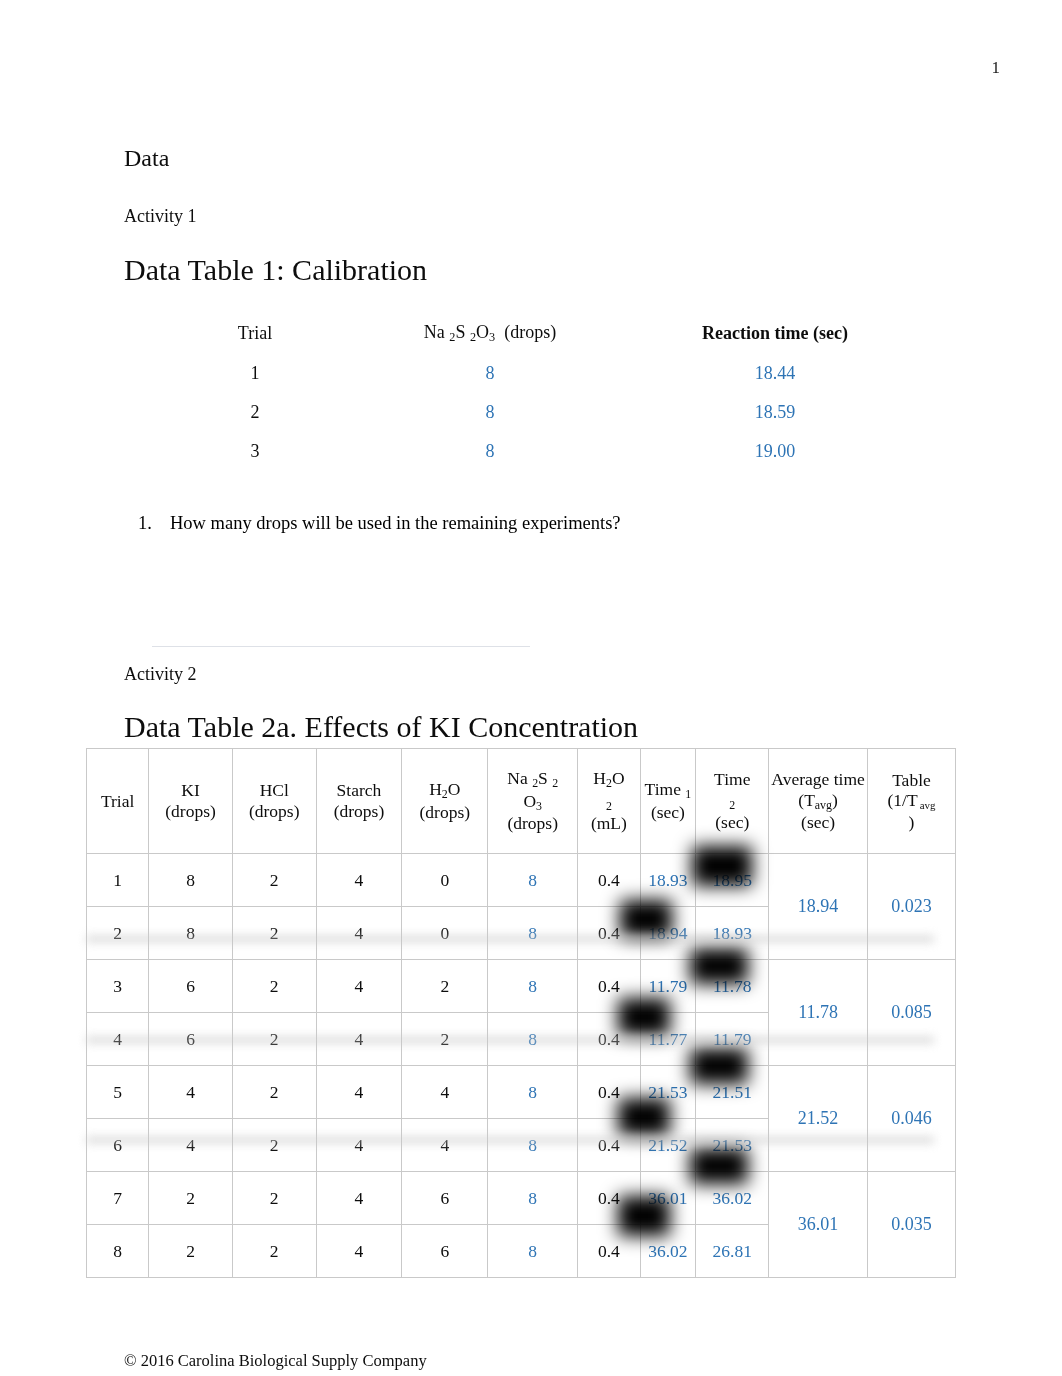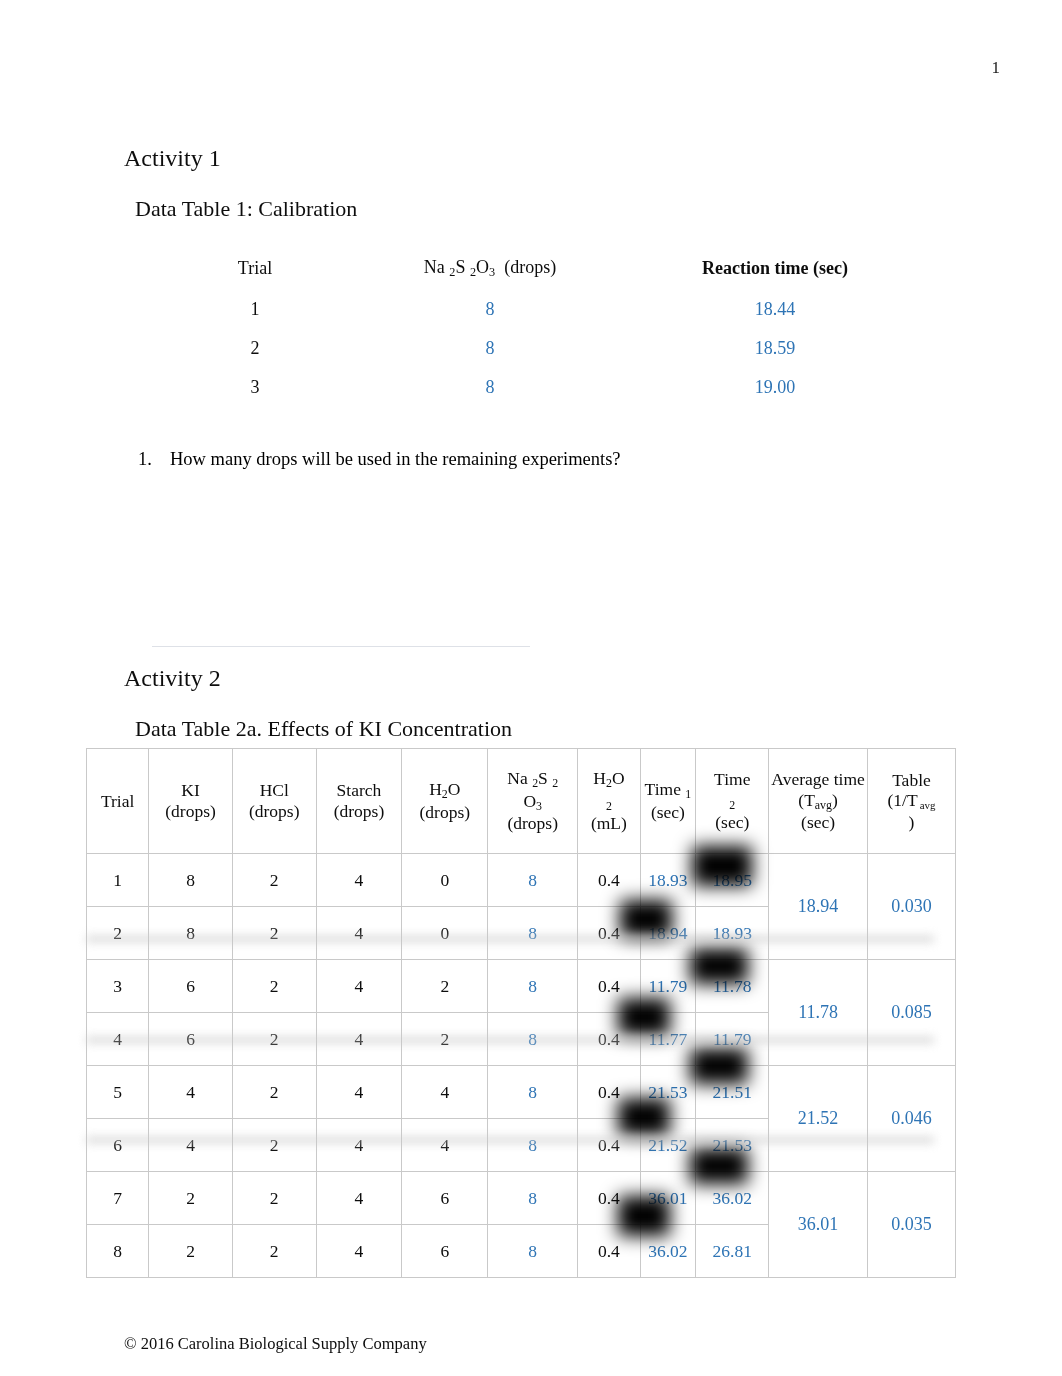--- a/index.html
+++ b/index.html
@@ -40,30 +40,30 @@
   }
 
   .h-data {
     font-size: 24px;
     line-height: 1.18;
     margin: 0 0 34px 0;
     font-weight: normal;
     color: #0d0d0d;
   }
   .h-activity {
-    font-size: 24px;
+    font-size: 18px;
     line-height: 1.18;
     margin: 0 0 24px 0;
     font-weight: normal;
     color: #0d0d0d;
   }
   .h-subtitle {
-    font-size: 22px;
+    font-size: 30px;
     line-height: 1.18;
-    margin: 0 0 26px 11px;
+    margin: 0 0 26px 0;
     font-weight: normal;
     color: #0d0d0d;
   }
 
   
   .calib {
     width: 740px;
     margin-left: 46px;
     border-collapse: collapse;
     font-size: 18px;
@@ -177,34 +177,35 @@
     background: #c9c9c9;
     filter: blur(5px);
     opacity: .75;
     height: 6px;
   }
 
   
   .footer {
     position: absolute;
     left: 124px;
-    bottom: 22px;
+    bottom: 5px;
     font-size: 16.5px;
     color: #0d0d0d;
   }
 </style>
 </head>
 <body>
 
 <div class="page">
 
   <div class="page-number">1</div>
 
   <div class="content">
 
+    <div class="h-data">Data</div>
 
     <div class="h-activity">Activity 1</div>
 
     <div class="h-subtitle">Data Table 1: Calibration</div>
 
     <table class="calib">
       <thead>
         <tr>
           <th class="c1">Trial</th>
           <th class="c2">
@@ -317,21 +318,21 @@
           <td>1</td>
           <td>8</td>
           <td>2</td>
           <td>4</td>
           <td>0</td>
           <td class="blue">8</td>
           <td>0.4</td>
           <td class="blue">18.93</td>
           <td class="blue">18.95</td>
           <td class="merged" rowspan="2">18.94</td>
-          <td class="merged" rowspan="2">0.030</td>
+          <td class="merged" rowspan="2">0.023</td>
         </tr>
         <tr>
           <td>2</td>
           <td>8</td>
           <td>2</td>
           <td>4</td>
           <td>0</td>
           <td class="blue">8</td>
           <td>0.4</td>
           <td class="blue">18.94</td>

